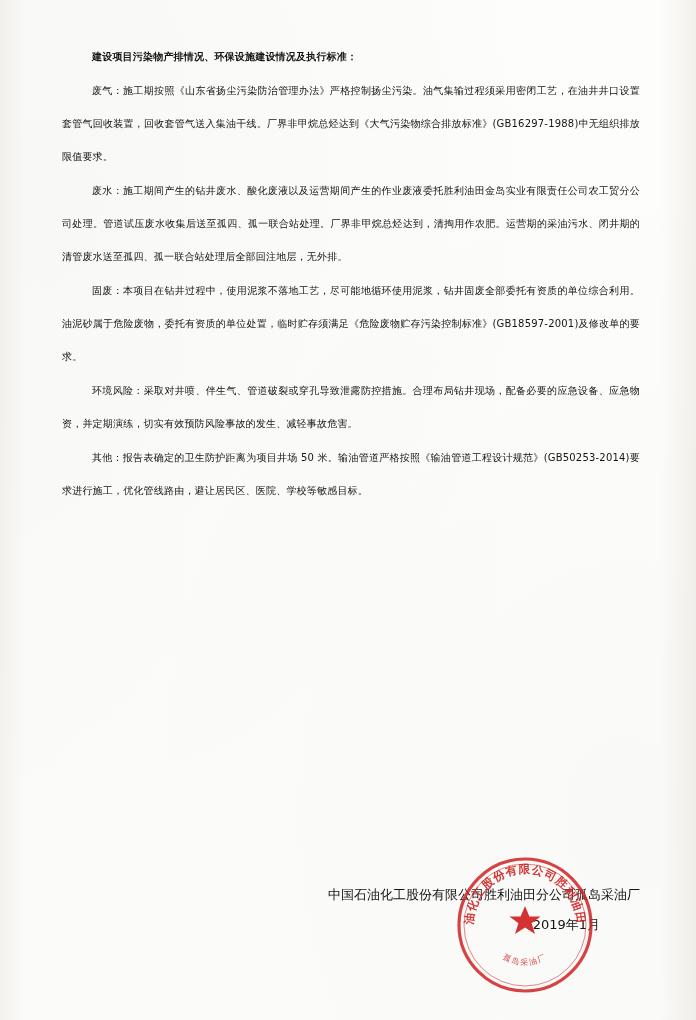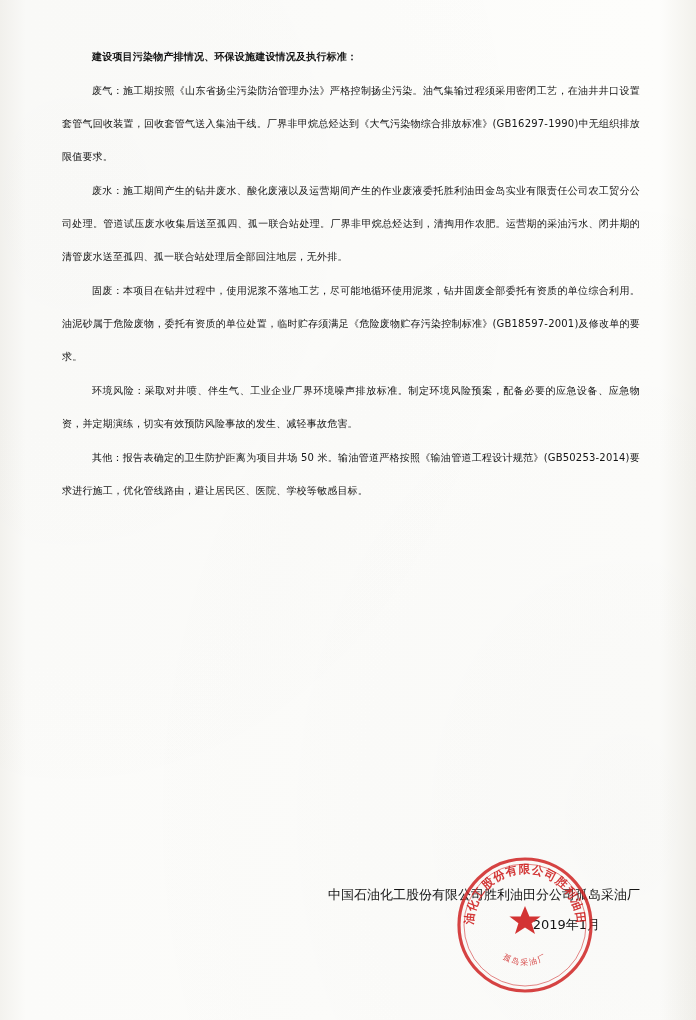--- a/index.html
+++ b/index.html
@@ -95,24 +95,24 @@
   }
 </style>
 </head>
 <body>
 
 <div class="page">
   <div class="paper-texture"></div>
 
   <div class="content">
     <p class="para heading">建设项目污染物产排情况、环保设施建设情况及执行标准：</p>
-    <p class="para indent">废气：施工期按照《山东省扬尘污染防治管理办法》严格控制扬尘污染。油气集输过程须采用密闭工艺，在油井井口设置套管气回收装置，回收套管气送入集油干线。厂界非甲烷总烃达到《大气污染物综合排放标准》(GB16297-1990)中无组织排放限值要求。</p>
+    <p class="para indent">废气：施工期按照《山东省扬尘污染防治管理办法》严格控制扬尘污染。油气集输过程须采用密闭工艺，在油井井口设置套管气回收装置，回收套管气送入集油干线。厂界非甲烷总烃达到《大气污染物综合排放标准》(GB16297-1988)中无组织排放限值要求。</p>
     <p class="para indent">废水：施工期间产生的钻井废水、酸化废液以及运营期间产生的作业废液委托胜利油田金岛实业有限责任公司农工贸分公司处理。管道试压废水收集后送至孤四、孤一联合站处理。厂界非甲烷总烃达到，清掏用作农肥。运营期的采油污水、闭井期的清管废水送至孤四、孤一联合站处理后全部回注地层，无外排。</p>
     <p class="para indent">固废：本项目在钻井过程中，使用泥浆不落地工艺，尽可能地循环使用泥浆，钻井固废全部委托有资质的单位综合利用。油泥砂属于危险废物，委托有资质的单位处置，临时贮存须满足《危险废物贮存污染控制标准》(GB18597-2001)及修改单的要求。</p>
-    <p class="para indent">环境风险：采取对井喷、伴生气、工业企业厂界环境噪声排放标准。制定环境风险预案，配备必要的应急设备、应急物资，并定期演练，切实有效预防风险事故的发生、减轻事故危害。</p>
+    <p class="para indent">环境风险：采取对井喷、伴生气、管道破裂或穿孔导致泄露防控措施。合理布局钻井现场，配备必要的应急设备、应急物资，并定期演练，切实有效预防风险事故的发生、减轻事故危害。</p>
     <p class="para indent">其他：报告表确定的卫生防护距离为项目井场 50 米。输油管道严格按照《输油管道工程设计规范》(GB50253-2014)要求进行施工，优化管线路由，避让居民区、医院、学校等敏感目标。</p>
   </div>
 
   <div class="sig-block">
     <span class="sig-line">中国石油化工股份有限公司胜利油田分公司孤岛采油厂</span>
     <span class="sig-date">2019年1月</span>
   </div>
 
   <div class="seal">
     <svg width="140" height="140" viewBox="0 0 140 140" xmlns="http://www.w3.org/2000/svg">

